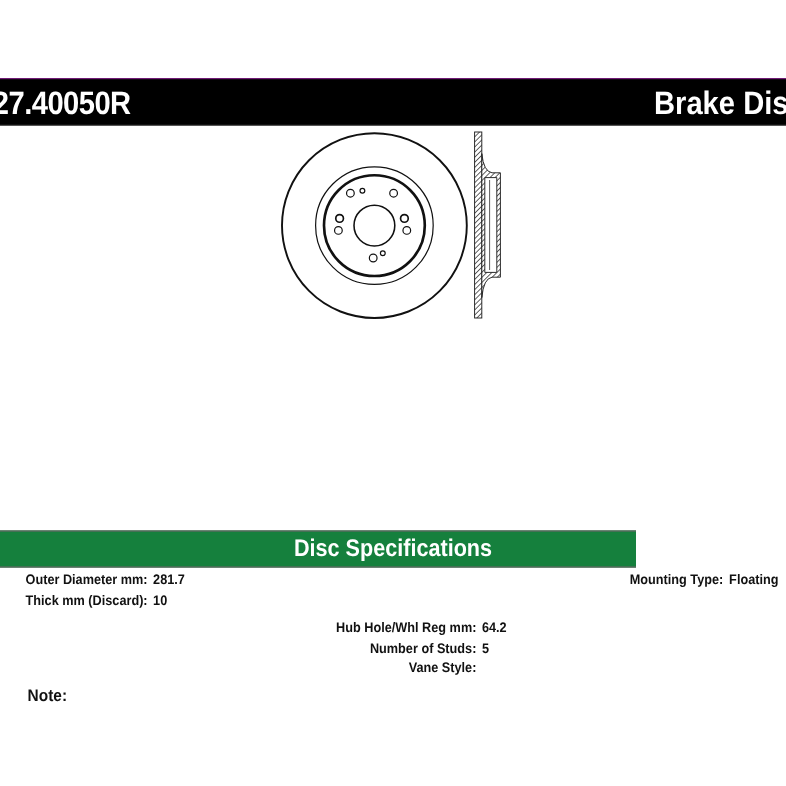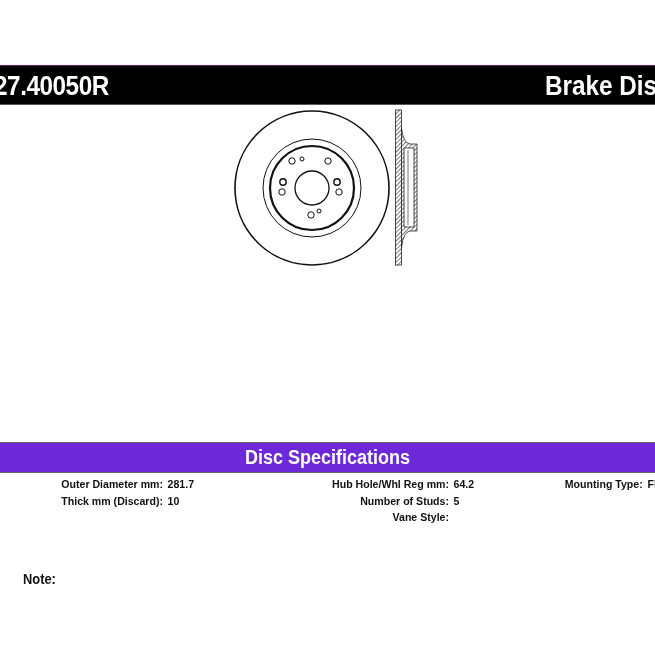--- a/index.html
+++ b/index.html
@@ -1,29 +1,29 @@
 <!DOCTYPE html>
 <html><head>
   <meta charset="utf-8">
   <style>
     html, body { margin: 0; padding: 0; background: #ffffff; }
     body { width: 655px; height: 655px; position: relative; overflow: hidden; font-family: "Liberation Sans", sans-serif; color: #111; }
     .top-bar { position: absolute; left: 0; top: 20px; width: 655px; height: 40px; background: #000; border-top: 1px solid #701a75; border-bottom: 1px solid #555; box-sizing: border-box; margin-top: 45px; }
     .part-number { position: absolute; left: -6px; top: 4px; color: #fff; font-size: 27px; font-weight: bold; letter-spacing: -0.5px; line-height: 32px; white-space: nowrap; transform: scaleX(0.9); transform-origin: left center; }
     .product-type { position: absolute; left: 545px; top: 4px; color: #fff; font-size: 27px; font-weight: bold; line-height: 32px; white-space: nowrap; transform: scaleX(0.9); transform-origin: left center; }
     .drawing { position: absolute; left: 225px; top: 95px; width: 210px; height: 185px; }
-    .spec-bar { position: absolute; left: 0; top: 442px; width: 655px; height: 31px; background: #6d28d9; border-top: 1px solid #666; border-bottom: 1px solid #666; box-sizing: border-box; }
+    .spec-bar { position: absolute; left: 0; top: 442px; width: 530px; height: 31px; background: #15803d; border-top: 1px solid #666; border-bottom: 1px solid #666; box-sizing: border-box; }
     .spec-title { position: absolute; left: 0; width: 655px; top: 2px; text-align: center; color: #fff; font-size: 20px; font-weight: bold; line-height: 25px; transform: scaleX(0.9); }
     .col { position: absolute; top: 476px; font-size: 11.5px; font-weight: bold; line-height: 16.5px; }
-    .row { display: flex; white-space: nowrap; padding-left: 40px; }
+    .row { display: flex; white-space: nowrap; }
     .lbl { text-align: right; transform: scaleX(0.92); transform-origin: right center; }
     .val { padding-left: 5px; transform: scaleX(0.92); transform-origin: left center; }
     .col1 { left: 0; }
     .col1 .lbl { width: 123px; }
-    .col2 { left: 204px; }
+    .col2 { left: 192px; margin-top: 40px; }
     .col2 .lbl { width: 205px; }
     .col3 { left: 505px; margin-left: 13px; }
     .note { position: absolute; left: 23px; top: 571px; font-size: 14px; font-weight: bold; transform: scaleX(0.92); transform-origin: left center; }
   </style>
 </head>
 <body>
 
 <div class="top-bar">
   <div class="part-number">27.40050R</div>
   <div class="product-type">Brake Dis</div>

